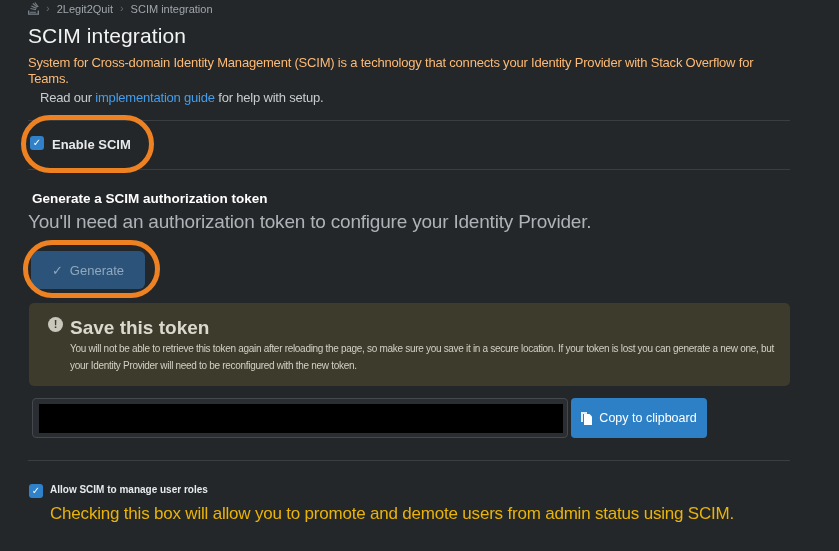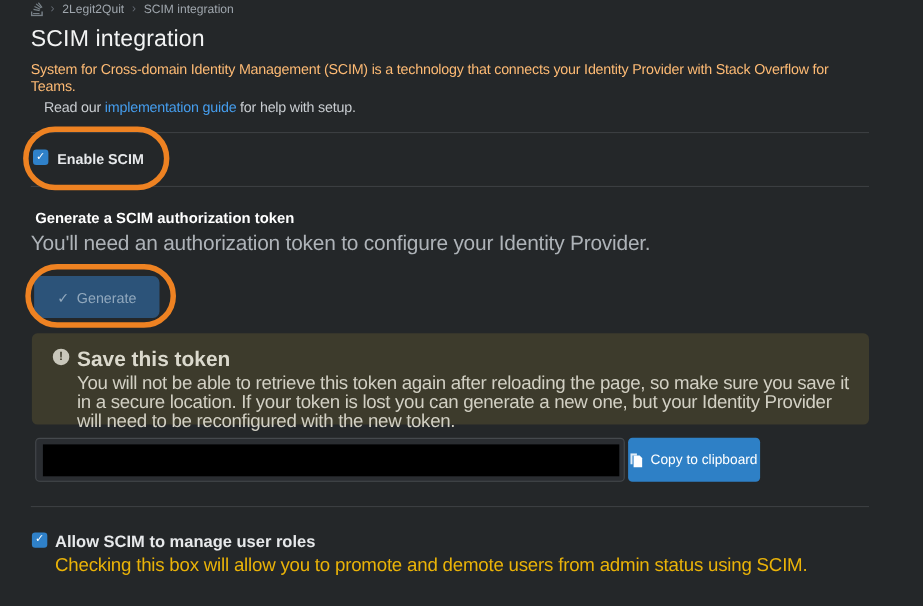--- a/index.html
+++ b/index.html
@@ -47,21 +47,21 @@
     width: 14px; height: 14px; border-radius: 3px;
     background: #2f81c9; color: #ffffff;
     display: flex; align-items: center; justify-content: center;
     font-size: 10px; line-height: 1; cursor: pointer;
     position: absolute;
   }
   .cb-enable { left: 30px; top: 136px; }
   .cb-roles  { left: 29px; top: 484px; }
   .cb-label { position: absolute; font-size: 13px; font-weight: 700; color: #e7e9eb; }
   .lbl-enable { left: 52px; top: 137px; }
-  .lbl-roles  { left: 50px; top: 484px; font-size: 15px; }
+  .lbl-roles  { left: 50px; top: 484px; font-size: 10px; }
   .roles-help {
     position: absolute; left: 50px; top: 504px;
     font-size: 17px; letter-spacing: -0.2px; color: #eab308;
   }
 
   
   .section-heading {
     position: absolute; left: 32px; top: 191px;
     font-size: 13.5px; font-weight: 700; color: #ffffff;
   }
@@ -96,35 +96,35 @@
     border-radius: 50%; background: #c9c7bb; color: #3d3b2c;
     font-size: 11px; font-weight: 700;
     display: flex; align-items: center; justify-content: center; line-height: 1;
   }
   .warn-title {
     position: absolute; left: 41px; top: 14px;
     font-size: 19px; font-weight: 700; color: #dbd9cd;
   }
   .warn-body {
     position: absolute; left: 41px; top: 37px; width: 706px;
-    font-size: 17px; line-height: 17px; letter-spacing: -0.3px; color: #d2d0c4;
+    font-size: 10px; line-height: 17px; letter-spacing: -0.3px; color: #d2d0c4;
   }
 
   
   .token-input {
     position: absolute; left: 32px; top: 398px; width: 536px; height: 40px;
     background: #2a2d31; border: 1px solid #45494d; border-radius: 4px;
     cursor: text;
   }
   .token-redaction {
     position: absolute; left: 6px; top: 5px; width: 524px; height: 29px;
     background: #000000;
   }
   .copy-btn {
-    position: absolute; left: 571px; top: 398px; width: 120px; height: 40px;
+    position: absolute; left: 571px; top: 398px; width: 136px; height: 40px;
     background: #2e80c6; border: none; border-radius: 4px;
     color: #ffffff; font-size: 12.5px; font-family: inherit;
     display: flex; align-items: center; justify-content: center; gap: 7px;
     cursor: pointer;
   }
   .copy-btn svg { display: block; }
 </style>
 </head>
 <body>
 

